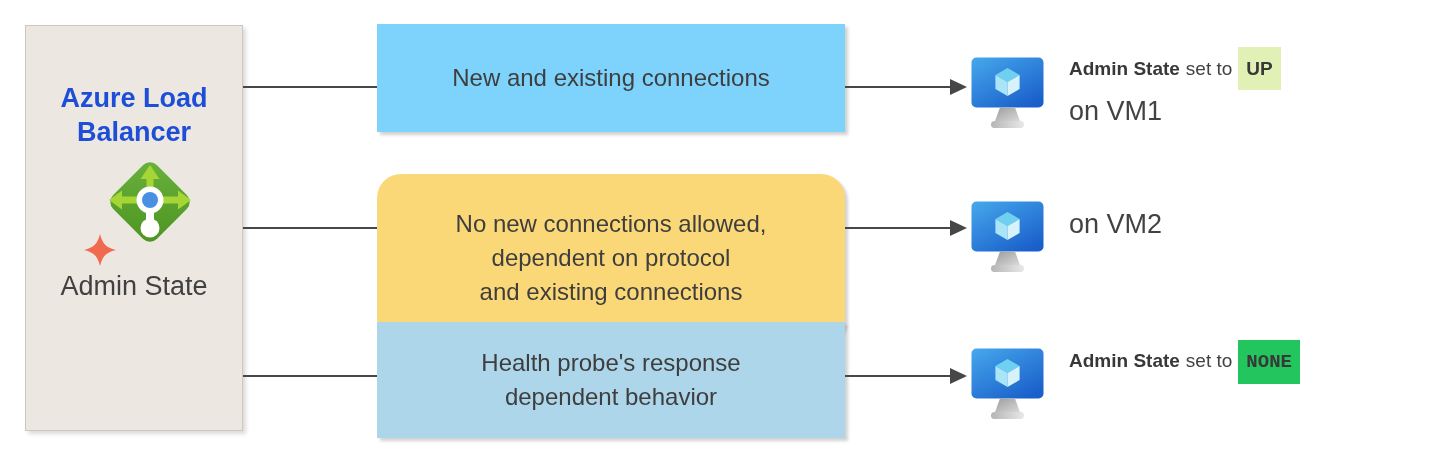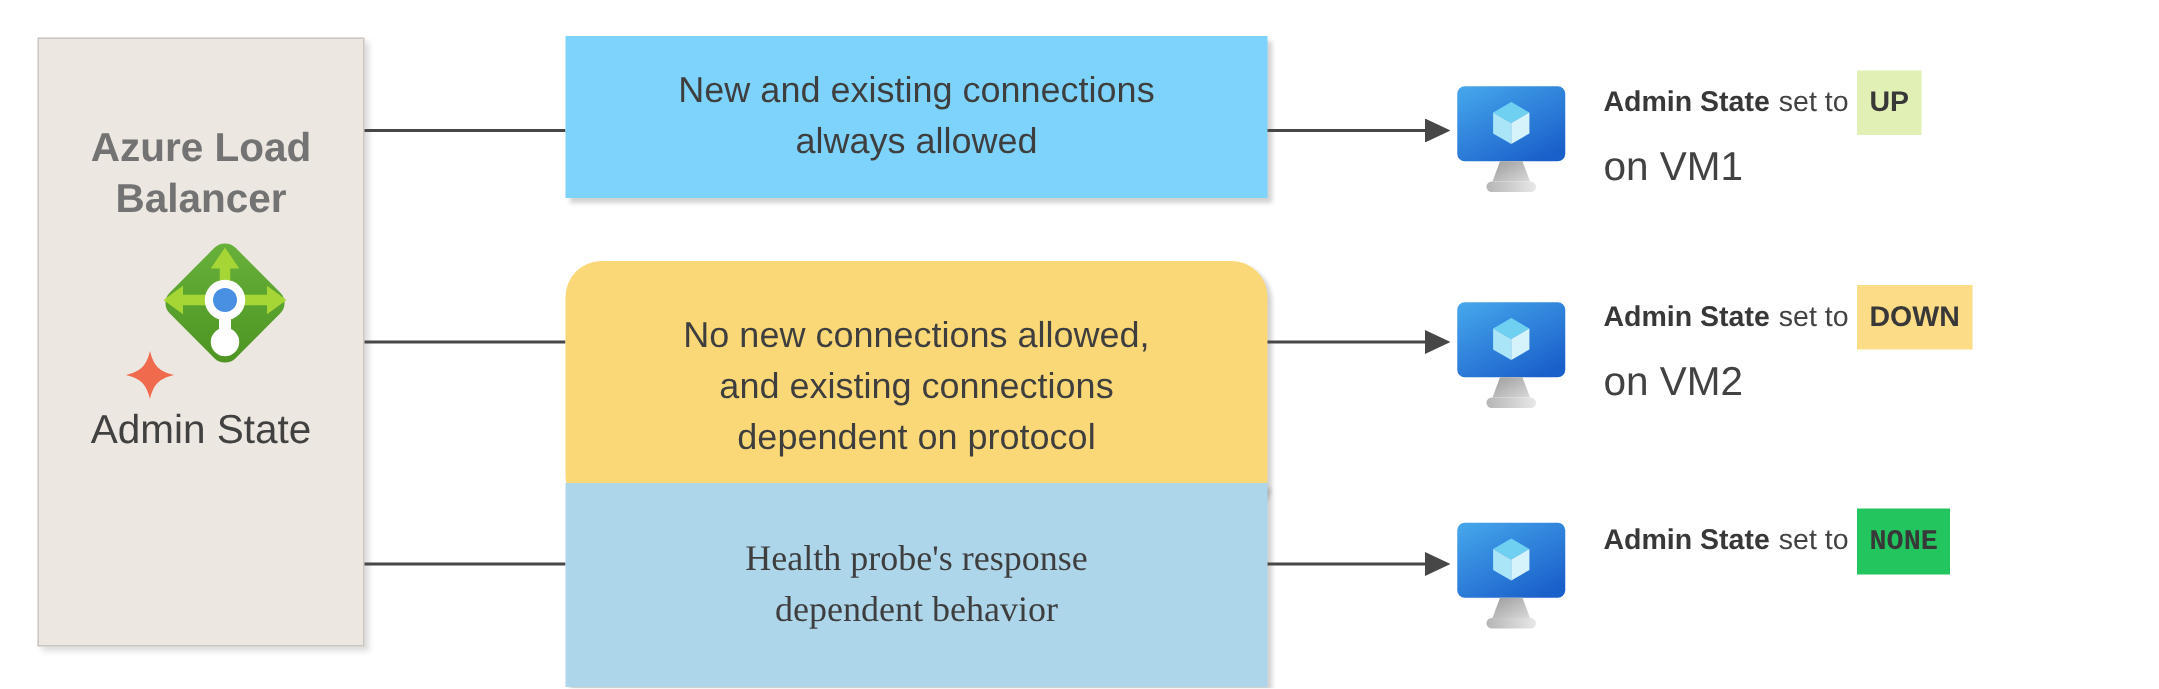--- a/index.html
+++ b/index.html
@@ -8,21 +8,21 @@
     font-family:"Liberation Sans", sans-serif; overflow:hidden;
   }
 
   
   .panel {
     position:absolute; left:25px; top:25px; width:216px; height:404px;
     border:1px solid #ccc7c2; box-shadow:3px 3px 4px rgba(0,0,0,0.14);
   }
   .panel-title {
     margin-top:55px; padding:0 14px; text-align:center;
-    font-size:27px; font-weight:bold; line-height:34px; color:#737373;
+    font-size:27px; font-weight:bold; line-height:34px; color:#1d4ed8;
   }
   .lb-icon { position:absolute; left:58px; top:128px; width:120px; height:120px; }
   .panel-label {
     position:absolute; top:245px; left:0; width:100%; text-align:center;
     font-size:27px; color:#414141;
   }
 
   
   .conn { position:absolute; height:2px; }
   .c-left  { left:243px; width:134px; }
@@ -39,21 +39,21 @@
   .r2.arrowhead { top:368px; }
 
   
   .row-box {
     position:absolute; left:377px; width:468px;
     display:flex; flex-direction:column; justify-content:center; align-items:center;
     box-shadow:3px 3px 3px rgba(0,0,0,0.18);
   }
   .r0.row-box { top:24px;  height:108px; }
   .r1.row-box { top:174px; height:168px;border-radius:24px; }
-  .r2.row-box { top:322px; height:136px;font-family:Liberation Serif, serif; }
+  .r2.row-box { top:322px; height:116px; }
   .box-line { font-size:24px; line-height:34px; color:#3e3e3e; text-align:center; }
 
   
   .vm-icon { position:absolute; left:971px; width:74px; height:73px; }
   .r0.vm-icon { top:57px; }
   .r1.vm-icon { top:201px; }
   .r2.vm-icon { top:348px; }
 
   
   .vm-text { position:absolute; left:1069px; width:365px; }
@@ -116,49 +116,45 @@
       <circle cx="66" cy="46" r="13.5" fill="#ffffff"></circle>
       <circle cx="66" cy="46" r="8" fill="#4A90E2"></circle>
       <path d="M16,80 C18.5,90 22,93.5 32,96 C22,98.5 18.5,102 16,112 C13.5,102 10,98.5 0,96 C10,93.5 13.5,90 16,80 Z" fill="#F06A4D"></path>
     </svg>
     <div class="panel-label">Admin State</div>
   </div>
 
   <div class="conn c-left r0" style="background: rgb(71, 71, 71);"></div>
   <div class="row-box r0" style="background: #7dd3fc;">
     <div class="box-line">New and existing connections</div>
-    <div class="box-line">always allowed</div>
   </div>
   <div class="conn c-right r0" style="background: rgb(71, 71, 71);"></div>
   <div class="arrowhead r0" style="background: rgb(71, 71, 71);"></div>
   <svg class="vm-icon r0" viewBox="0 0 74 73">
       <use href="#vmSym"></use>
     </svg>
   <div class="vm-text r0">
     <div class="vm-line1">
       <span class="b">Admin State</span><span class="mid">set to</span><span class="b hl" style="background: rgb(225, 241, 181);">UP</span>
     </div>
     <div class="vm-line2">on VM1</div>
   </div>
 
   <div class="conn c-left r1" style="background: rgb(71, 71, 71);"></div>
   <div class="row-box r1" style="background: rgb(251, 216, 119);">
     <div class="box-line">No new connections allowed,</div>
+    <div class="box-line">dependent on protocol</div>
     <div class="box-line">and existing connections</div>
-    <div class="box-line">dependent on protocol</div>
   </div>
   <div class="conn c-right r1" style="background: rgb(71, 71, 71);"></div>
   <div class="arrowhead r1" style="background: rgb(71, 71, 71);"></div>
   <svg class="vm-icon r1" viewBox="0 0 74 73">
       <use href="#vmSym"></use>
     </svg>
   <div class="vm-text r1">
-    <div class="vm-line1">
-      <span class="b">Admin State</span><span class="mid">set to</span><span class="b hl" style="background: rgb(252, 220, 134);">DOWN</span>
-    </div>
     <div class="vm-line2">on VM2</div>
   </div>
 
   <div class="conn c-left r2" style="background: rgb(71, 71, 71);"></div>
   <div class="row-box r2" style="background: rgb(174, 214, 234);">
     <div class="box-line">Health probe's response</div>
     <div class="box-line">dependent behavior</div>
   </div>
   <div class="conn c-right r2" style="background: rgb(71, 71, 71);"></div>
   <div class="arrowhead r2" style="background: rgb(71, 71, 71);"></div>

